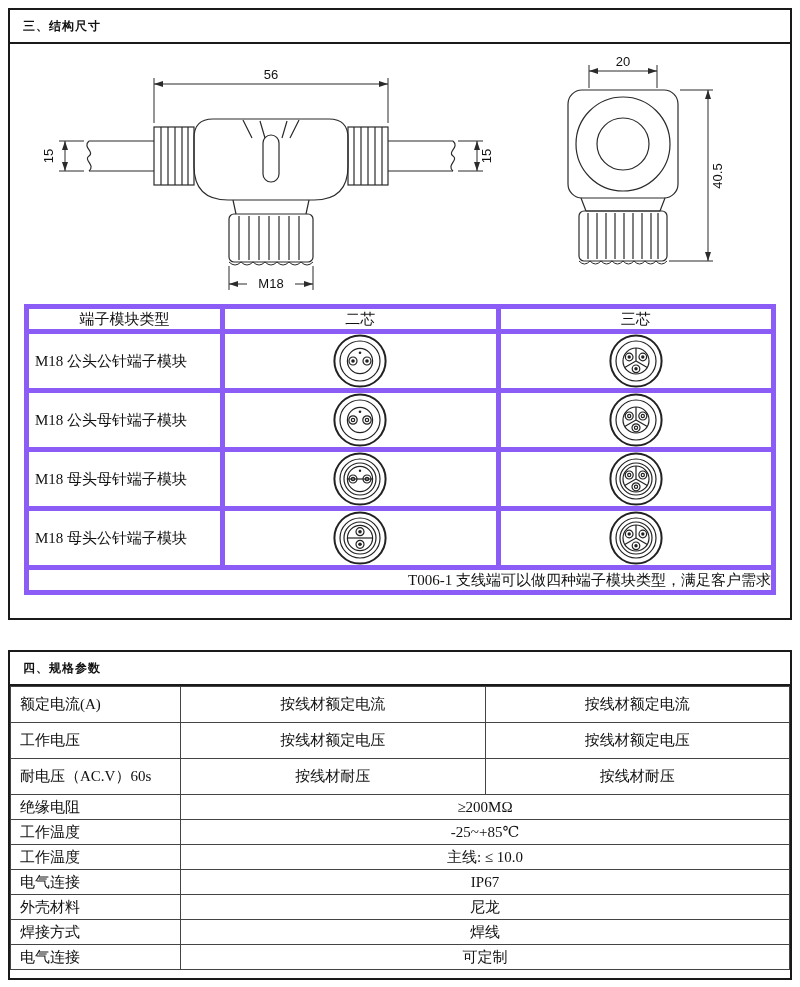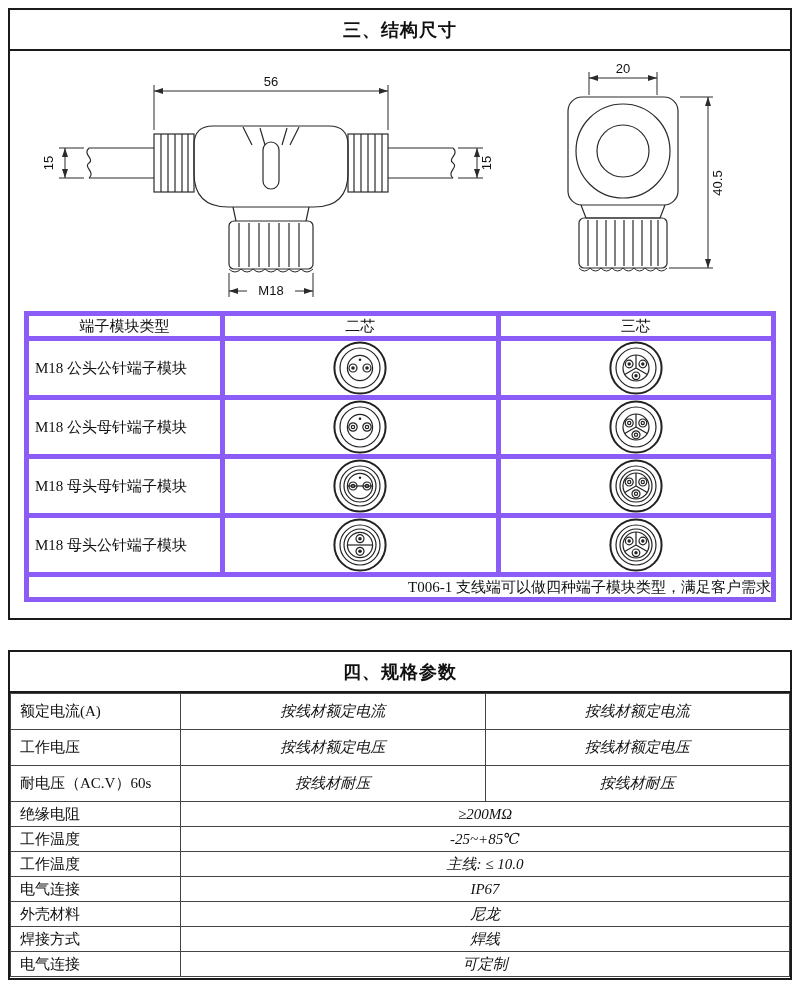--- a/index.html
+++ b/index.html
@@ -1,35 +1,35 @@
 <!DOCTYPE html>
 <html><head>
 <meta charset="utf-8">
 <style>
   * { margin:0; padding:0; box-sizing:border-box; }
   html,body { width:800px; height:987px; background:#ffffff; color:#111;
               font-family:"Liberation Serif","DejaVu Serif",serif; position:relative; }
   .box { position:absolute; left:8px; width:784px; border:2px solid #1a1a1a; background:#fff; }
   #box-structure { top:8px; height:612px; }
   #box-spec { top:650px; height:330px; }
-  .sec-title { font-size:18px; font-weight:bold; padding:8px 13px 7px; border-bottom:2px solid #1a1a1a; letter-spacing:1px;text-align:center; }
+  .sec-title { font-size:12px; font-weight:bold; padding:8px 13px 7px; border-bottom:2px solid #1a1a1a; letter-spacing:1px; }
   .drawings { display:flex; justify-content:space-between; align-items:center; padding:2px 52px 0 26px; height:258px; }
   table { border-collapse:collapse; }
   .module-table { width:752px; margin:2px auto 0; table-layout:fixed; }
   .module-table th, .module-table td { border:5px solid #8b5cf6; font-size:15px; font-weight:normal; }
   .module-table th { height:25px; text-align:center; }
   .module-table td.lbl { text-align:left; padding-left:6px; }
   .module-table tr.icon-row td { height:55px; }
   .module-table td.img { text-align:center; vertical-align:middle; }
   .module-table td.img svg { display:inline-block; vertical-align:middle; }
   .module-table td.foot { height:25px; text-align:right; }
   .spec-table { width:100%; table-layout:fixed; }
   .spec-table td { border:1px solid #444; font-size:15px; }
   .spec-table td.lbl { text-align:left; padding-left:9px; }
-  .spec-table td.val { text-align:center;font-style:italic; }
+  .spec-table td.val { text-align:center; }
   .spec-table tr.tall td { height:36px; }
   .spec-table tr.short td { height:25px; }
   svg text { font-family:"Liberation Sans","DejaVu Sans",sans-serif; }
 </style>
 </head>
 <body>
 
 <div class="box" id="box-structure">
   <div class="sec-title">三、结构尺寸</div>
 

